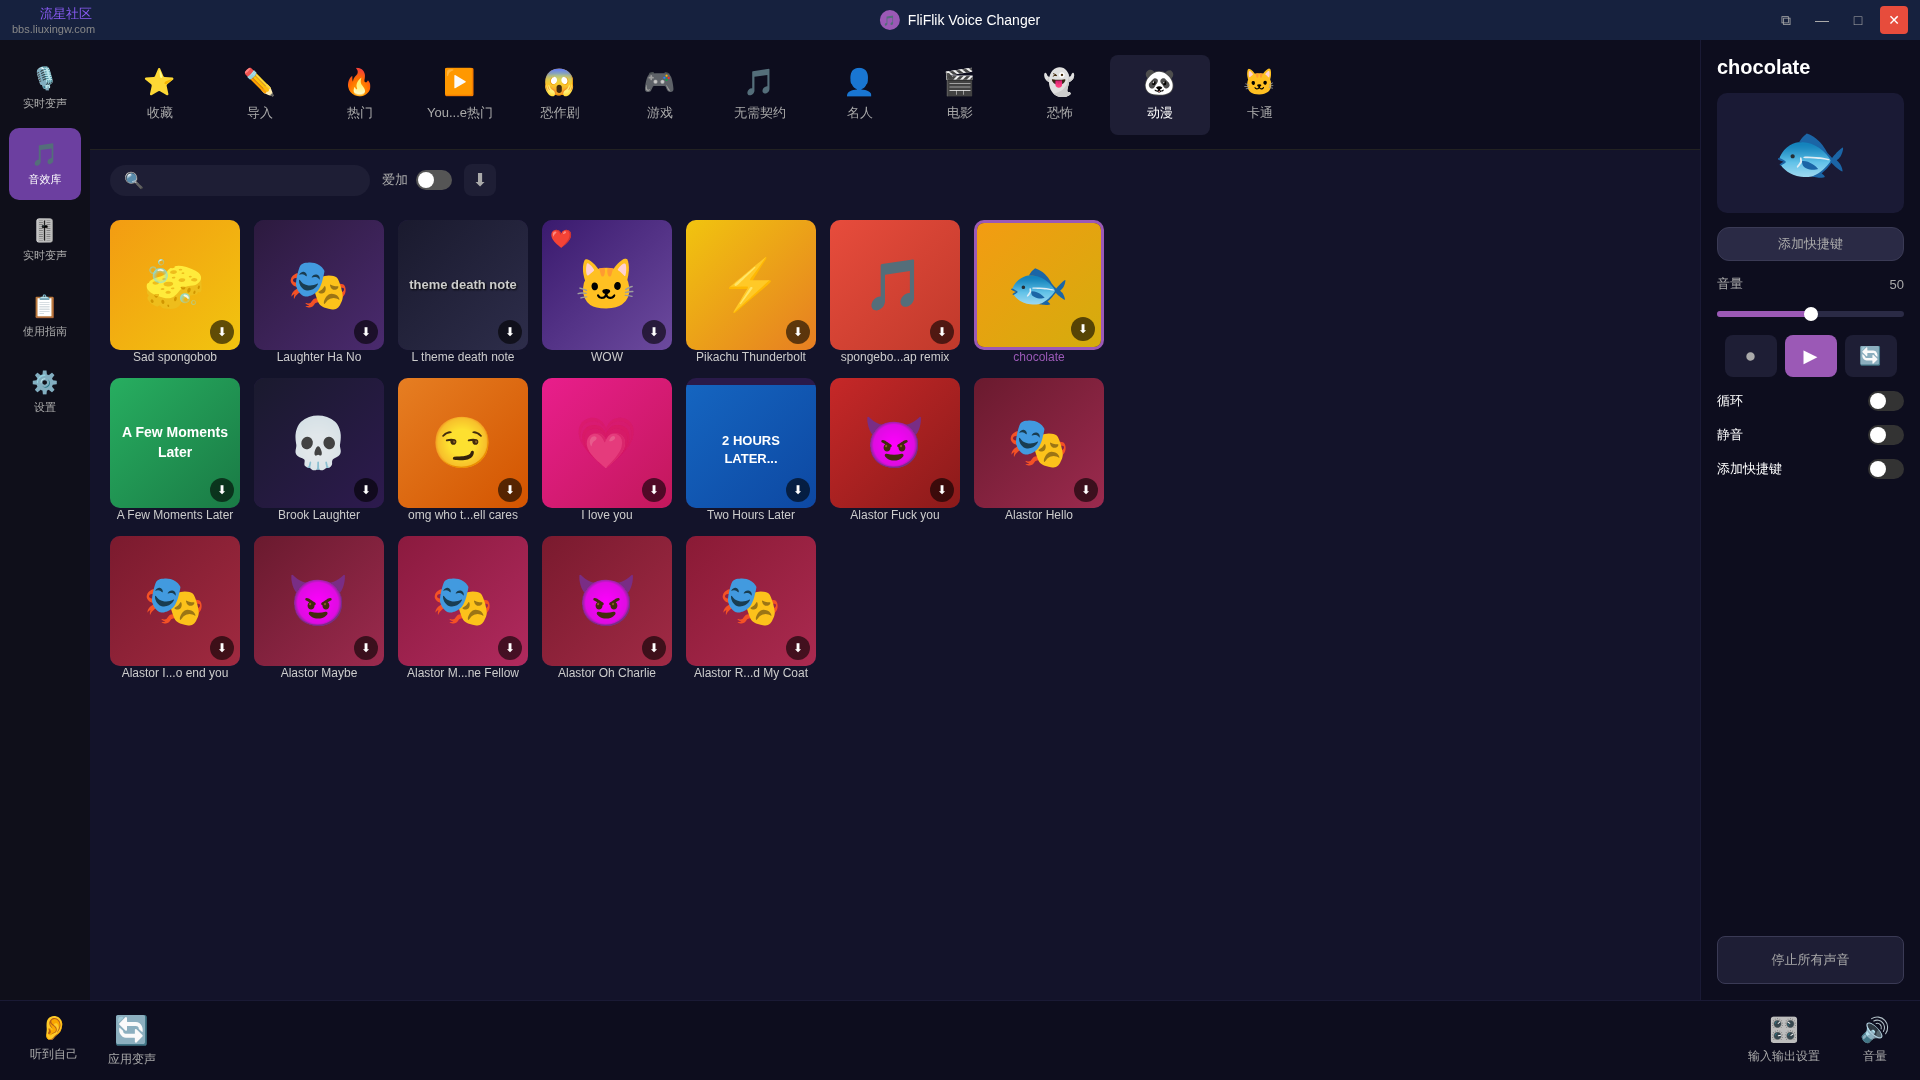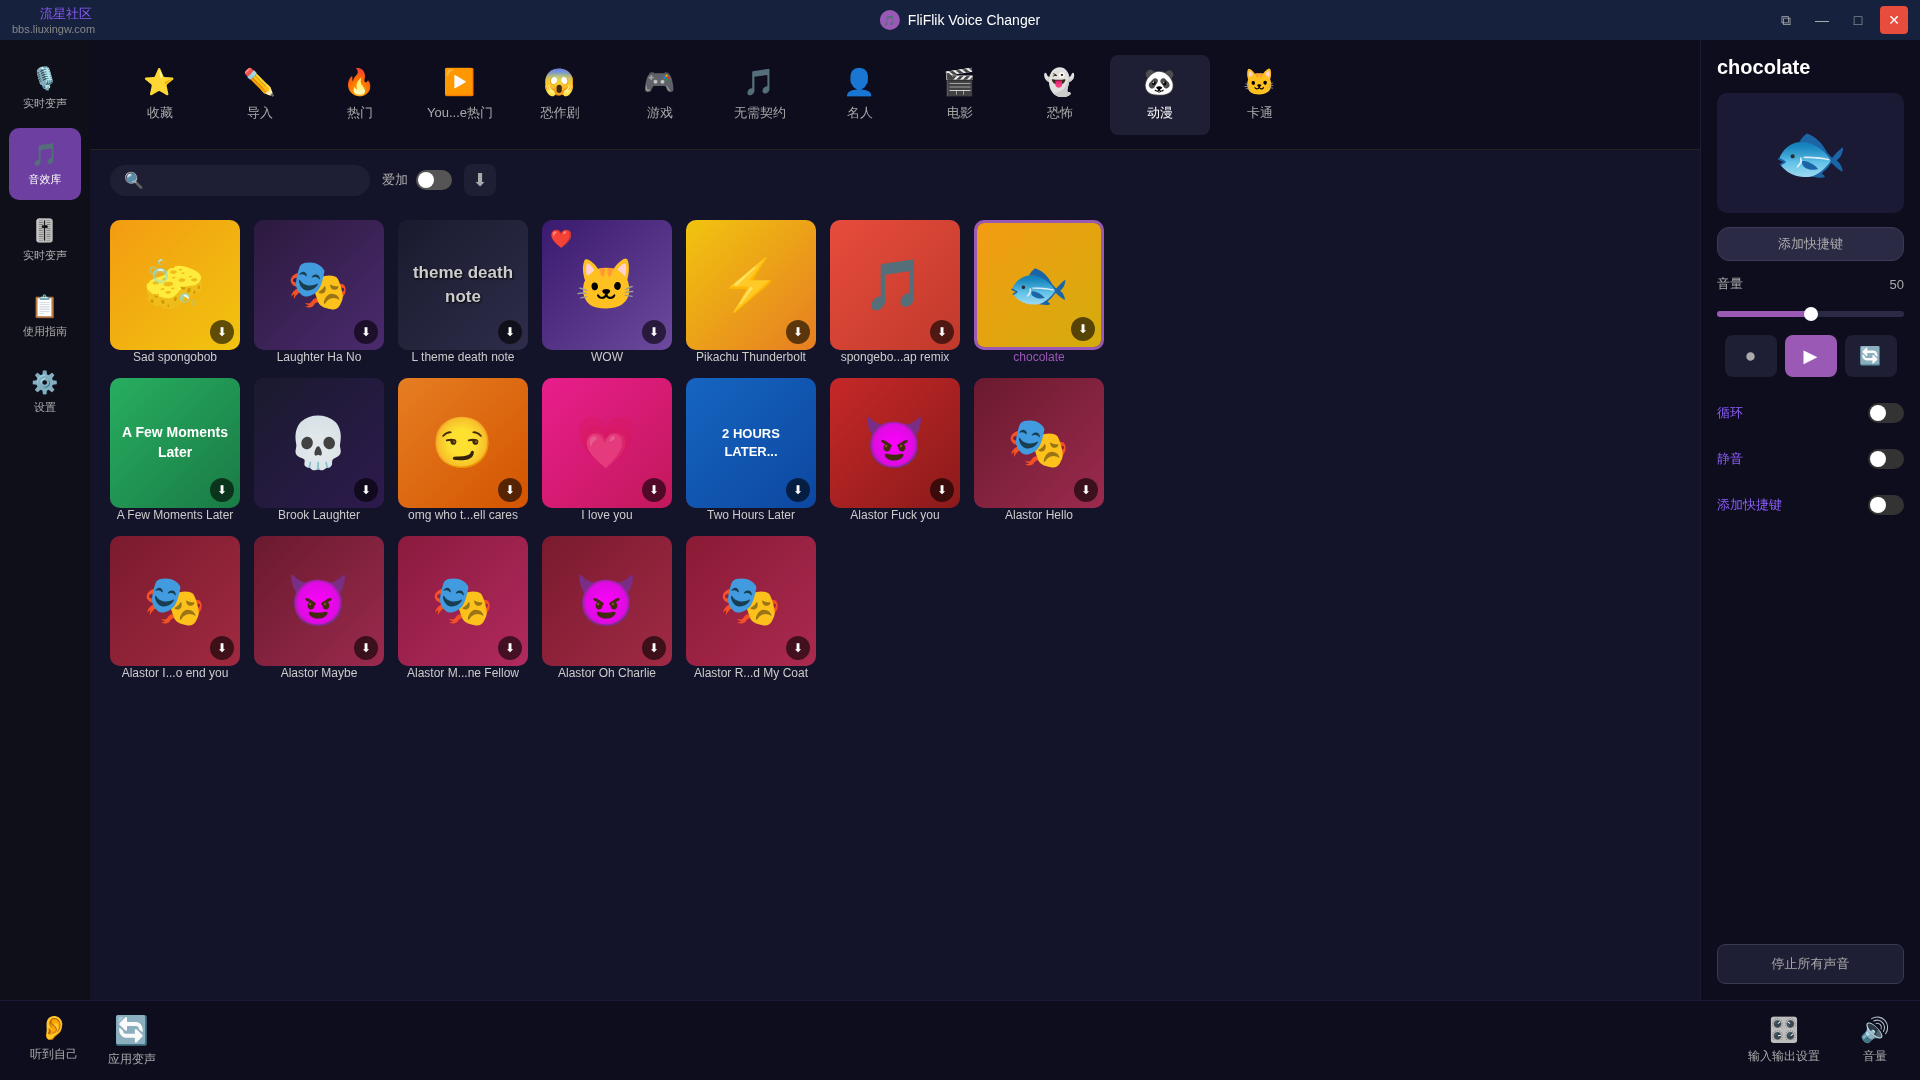--- a/index.html
+++ b/index.html
@@ -368,22 +368,21 @@
       font-size: 18px;
     }
     .panel-btn.active { background: #9b59b6; color: #fff; }
 
     
     .toggle-row {
       display: flex;
       align-items: center;
       justify-content: space-between;
       font-size: 13px;
-      color: #8b5cf6;
-      margin-top: 12px;
+      color: #ffffff;
     }
     .small-toggle {
       width: 36px;
       height: 20px;
       background: #333;
       border-radius: 10px;
       position: relative;
       cursor: pointer;
     }
     .small-toggle-knob {
@@ -391,21 +390,21 @@
       height: 16px;
       background: #fff;
       border-radius: 50%;
       position: absolute;
       top: 2px;
       left: 2px;
     }
 
     .stop-all-btn {
       width: 100%;
-      height: 40px;
+      height: 48px;
       background: #1e1e35;
       border-radius: 8px;
       display: flex;
       align-items: center;
       justify-content: center;
       color: #aaa;
       font-size: 13px;
       cursor: pointer;
       border: 1px solid #3a3a55;
       margin-top: auto;
@@ -446,21 +445,21 @@
     .card-alastor-ha { background: linear-gradient(135deg, #2c1a3e, #4a2a6e); }
     .card-death-note { background: linear-gradient(135deg, #1a1a2e, #2d2d4a); }
     .card-wow { background: linear-gradient(135deg, #3a1a6e, #6c4a9e); }
     .card-pikachu { background: linear-gradient(135deg, #f1c40f, #e67e22); }
     .card-spongebob-remix { background: linear-gradient(135deg, #e74c3c, #c0392b); }
     .card-chocolate { background: linear-gradient(135deg, #f39c12, #d4ac0d); }
     .card-moments { background: linear-gradient(135deg, #27ae60, #1a7a45); }
     .card-brook { background: linear-gradient(135deg, #1a1a2e, #2d1a4e); }
     .card-who-cares { background: linear-gradient(135deg, #e67e22, #d35400); }
     .card-love { background: linear-gradient(135deg, #e91e8c, #c2185b); }
-    .card-2hours { background: linear-gradient(135deg, #1565c0, #0d47a1); }
+    .card-2hours { background: linear-gradient(135deg, #1565c0, #0d47a1); margin-top: 7px; }
     .card-fuck { background: linear-gradient(135deg, #c62828, #8b1a1a); }
     .card-hello { background: linear-gradient(135deg, #6a1a2e, #9b2a4e); }
     .card-alastor-i { background: linear-gradient(135deg, #7b1a2e, #a02a40); }
     .card-alastor-maybe { background: linear-gradient(135deg, #6a1a2e, #9b2a4e); }
     .card-alastor-m { background: linear-gradient(135deg, #8b1a3e, #b02a5e); }
     .card-alastor-oh { background: linear-gradient(135deg, #7a1a2e, #a02a45); }
     .card-alastor-r { background: linear-gradient(135deg, #8a1a35, #aa2a50); }
   </style>
 </head>
 <body>
@@ -587,21 +586,21 @@
         <div class="sound-card">
           <div class="card-thumb">
             <div class="card-thumb-bg card-alastor-ha">🎭</div>
             <div class="card-download">⬇</div>
           </div>
           <div class="card-label">Laughter Ha No</div>
         </div>
         <div class="sound-card">
           <div class="card-thumb">
             <div class="card-thumb-bg card-death-note" style="font-size:36px; color:#bbb; text-align:center; padding:10px;">
-              <div style="font-size:17px; color:#ccc; line-height:1.4; font-weight:bold; text-shadow: 1px 1px 2px #000;">theme death note</div>
+              <div style="font-size:13px; color:#ccc; line-height:1.4; font-weight:bold; text-shadow: 1px 1px 2px #000;">theme death note</div>
             </div>
             <div class="card-download">⬇</div>
           </div>
           <div class="card-label">L theme death note</div>
         </div>
         <div class="sound-card">
           <div class="card-thumb">
             <div class="card-thumb-bg card-wow">🐱</div>
             <span class="card-heart">❤️</span>
             <div class="card-download">⬇</div>

